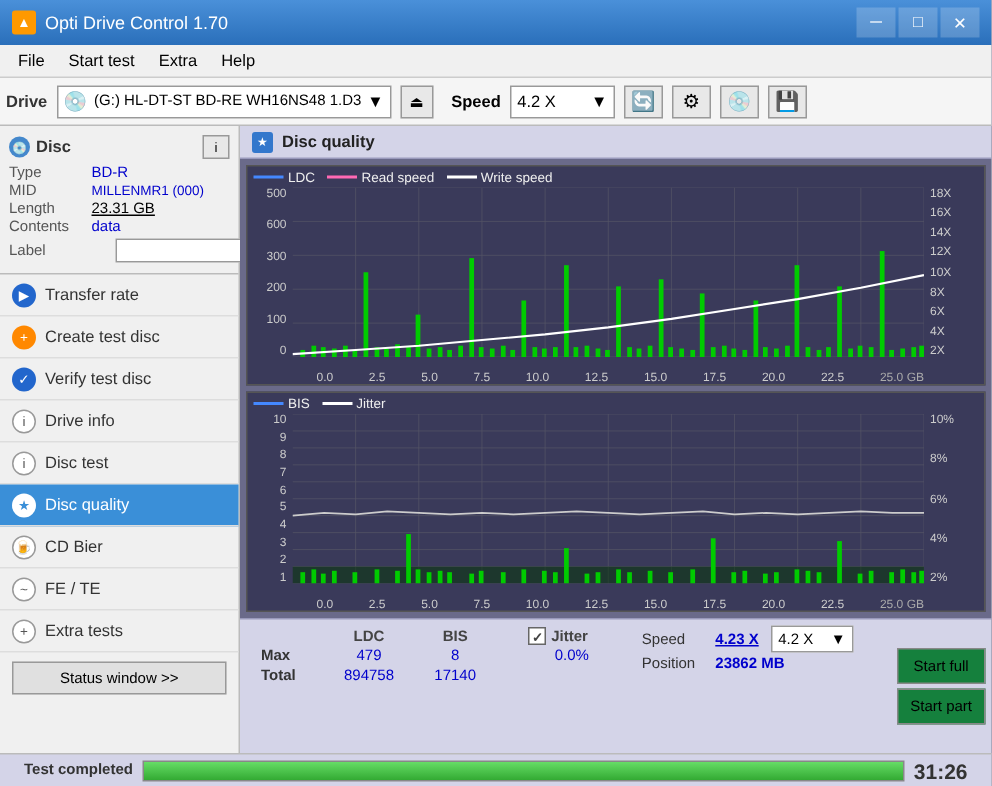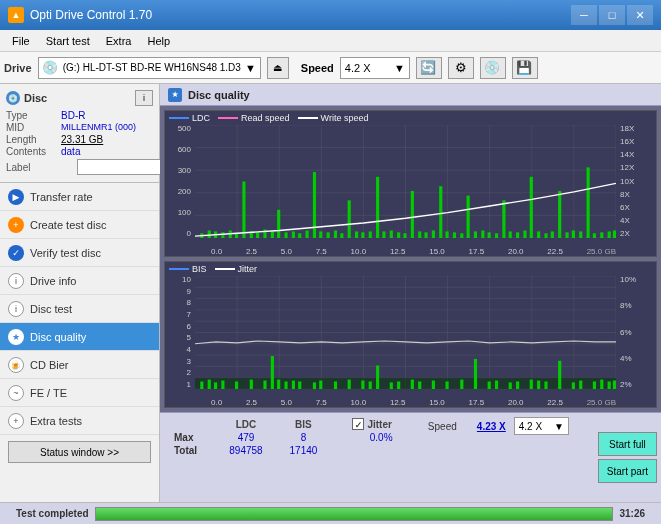--- a/index.html
+++ b/index.html
@@ -84,28 +84,28 @@
     
     
     .stats-bar { background: #d4d4e8; height: 90px; border-top: 1px solid #9999bb; display: flex; }
     .stats-table { flex: 1; padding: 4px 8px; }
     .stats-table table { border-collapse: collapse; font-size: 10px; width: 100%; }
     .stats-table th { color: #444; font-weight: bold; text-align: center; padding: 1px 6px; }
     .stats-table td { color: #0000cc; text-align: center; padding: 1px 6px; }
     .stats-table td.label { color: #333; text-align: left; font-weight: bold; }
     
     .start-btns { display: flex; flex-direction: column; gap: 3px; padding: 4px; justify-content: center; }
-    .start-btn { background: #5eead4; border: 1px solid #888; height: 24px; font-size: 10px; cursor: pointer; padding: 0 8px; white-space: nowrap; }
+    .start-btn { background: #15803d; border: 1px solid #888; height: 24px; font-size: 10px; cursor: pointer; padding: 0 8px; white-space: nowrap; }
     
     
     .progress-bar-container { background: #d4d4e8; height: 22px; display: flex; align-items: center; padding: 0 16px; gap: 6px; border-top: 1px solid #bbb; font-weight: bold; }
     .progress-label { font-size: 10px; color: #333; }
     .progress-bar-outer { flex: 1; height: 14px; background: #c0c0c0; border: 1px solid #888; }
     .progress-bar-inner { height: 100%; background: linear-gradient(to bottom, #66dd66, #33aa33); width: 100%; }
-    .progress-time { font-size: 10px; color: #333; }
+    .progress-time { font-size: 14px; color: #333; }
 
     svg.chart-svg { width: 100%; height: 100%; }
   </style>
 </head>
 <body>
 
 <div class="titlebar">
   <div class="titlebar-left">
     <div class="titlebar-icon">▲</div>
     <span class="titlebar-title">Opti Drive Control 1.70</span>
@@ -530,20 +530,24 @@
 
       <div style="width:170px;padding:4px;display:flex;flex-direction:column;gap:2px;">
         <div style="display:flex;align-items:center;gap:4px;font-size:10px;">
           <span style="color:#333;width:45px;">Speed</span>
           <span style="color:#0000cc;font-weight:bold;text-decoration:underline;">4.23 X</span>
           <div class="drive-select" style="min-width:55px;height:18px;font-size:10px;margin-left:4px;">
             <span>4.2 X</span>
             <span style="margin-left:auto;">▼</span>
           </div>
         </div>
+        <div style="display:flex;align-items:center;gap:4px;font-size:10px;">
+          <span style="color:#333;width:45px;">Position</span>
+          <span style="color:#0000cc;font-weight:bold;">23862 MB</span>
+        </div>
       </div>
 
       <div class="start-btns">
         <button class="start-btn">Start full</button>
         <button class="start-btn">Start part</button>
       </div>
     </div>
 
   </div>
 </div>

